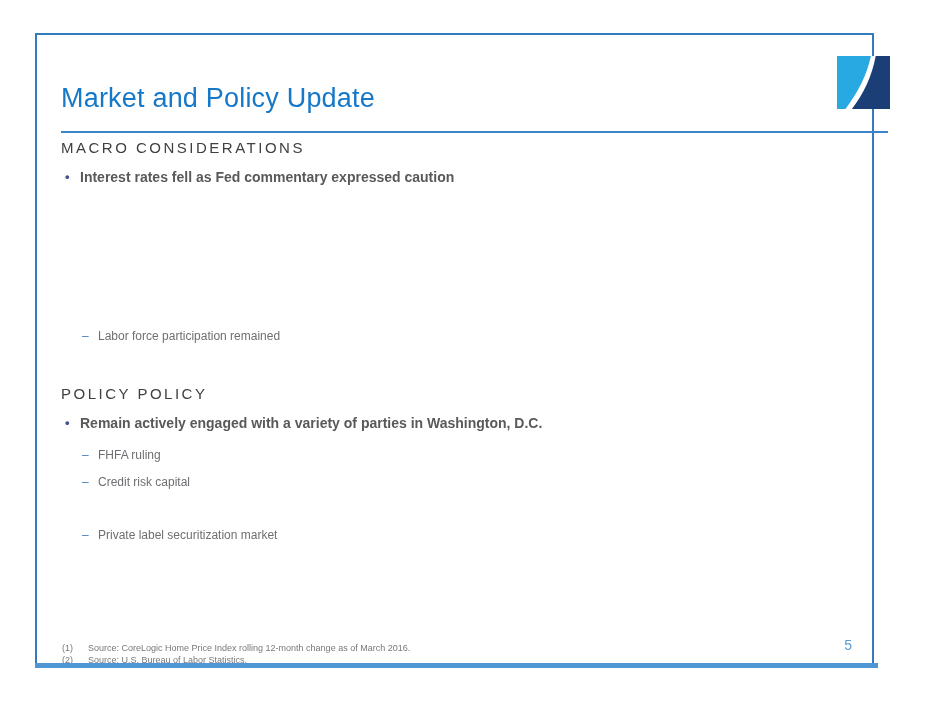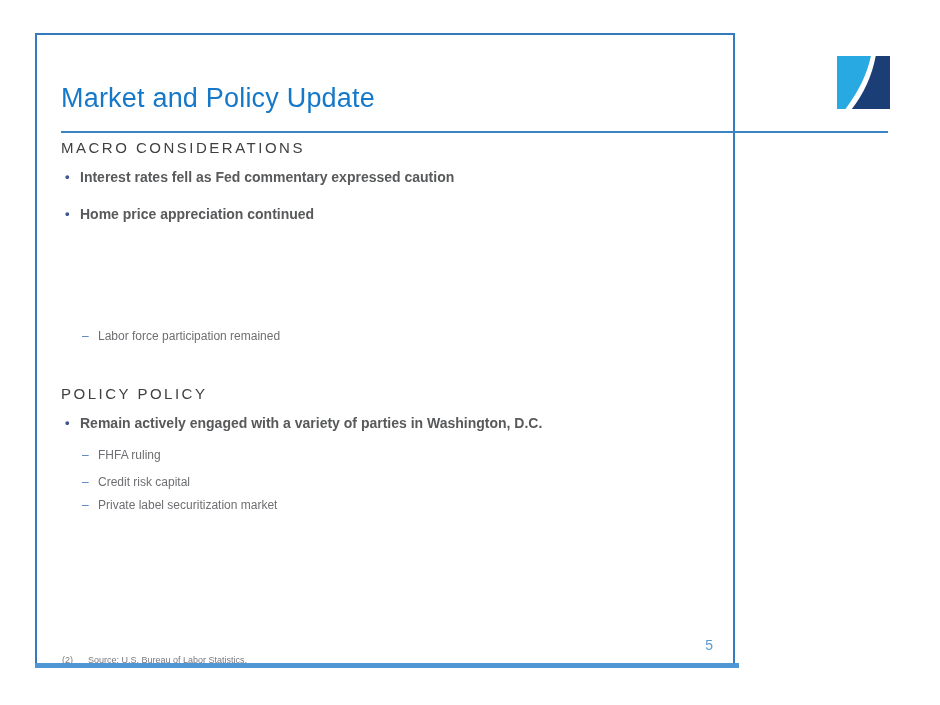--- a/index.html
+++ b/index.html
@@ -8,21 +8,21 @@
     width: 940px;
     height: 705px;
     background: #ffffff;
     font-family: "Liberation Sans", "DejaVu Sans", sans-serif;
     -webkit-font-smoothing: antialiased;
   }
   .slide {
     position: absolute;
     left: 35px;
     top: 33px;
-    width: 700px;
+    width: 839px;
     height: 633px;
     border: 2px solid #3579be;
     background: #ffffff;
     box-sizing: border-box;
   }
   .bottom-accent {
     position: absolute;
     left: -2px;
     right: -6px;
     bottom: -4px;
@@ -122,23 +122,20 @@
   </svg>
 
   <div class="title-rule"></div>
 
   <div class="section-heading" style="top:104px">MACRO CONSIDERATIONS</div>
 
   <div class="row bullet-row" style="top:134px">
     <span class="marker">•</span><span>Interest rates fell as Fed commentary expressed caution</span>
   </div>
 
-  <div class="row bullet-row" style="top:171px">
-    <span class="marker">•</span><span>Home price appreciation continued</span>
-  </div>
 
 
 
 
   <div class="row sub-row" style="top:294px">
     <span class="marker">–</span><span>Labor force participation remained</span>
   </div>
 
   <div class="section-heading" style="top:350px">POLICY POLICY</div>
 
@@ -147,25 +144,28 @@
   </div>
 
   <div class="row sub-row" style="top:413px">
     <span class="marker">–</span><span>FHFA ruling</span>
   </div>
 
   <div class="row sub-row" style="top:440px">
     <span class="marker">–</span><span>Credit risk capital</span>
   </div>
 
-  <div class="row sub-row" style="top:463px">
+  <div class="row sub-row" style="top:493px">
     <span class="marker">–</span><span>Private label securitization market</span>
   </div>
 
 
+  <div class="footnote-row" style="top:608px">
+    <span class="fn-num">(1)</span><span>Source: CoreLogic Home Price Index rolling 12-month change as of March 2016.</span>
+  </div>
   <div class="footnote-row" style="top:620px">
     <span class="fn-num">(2)</span><span>Source: U.S. Bureau of Labor Statistics.</span>
   </div>
 
   <div class="page-number">5</div>
 
   <div class="bottom-accent"></div>
 </div>
 
 </body></html>

